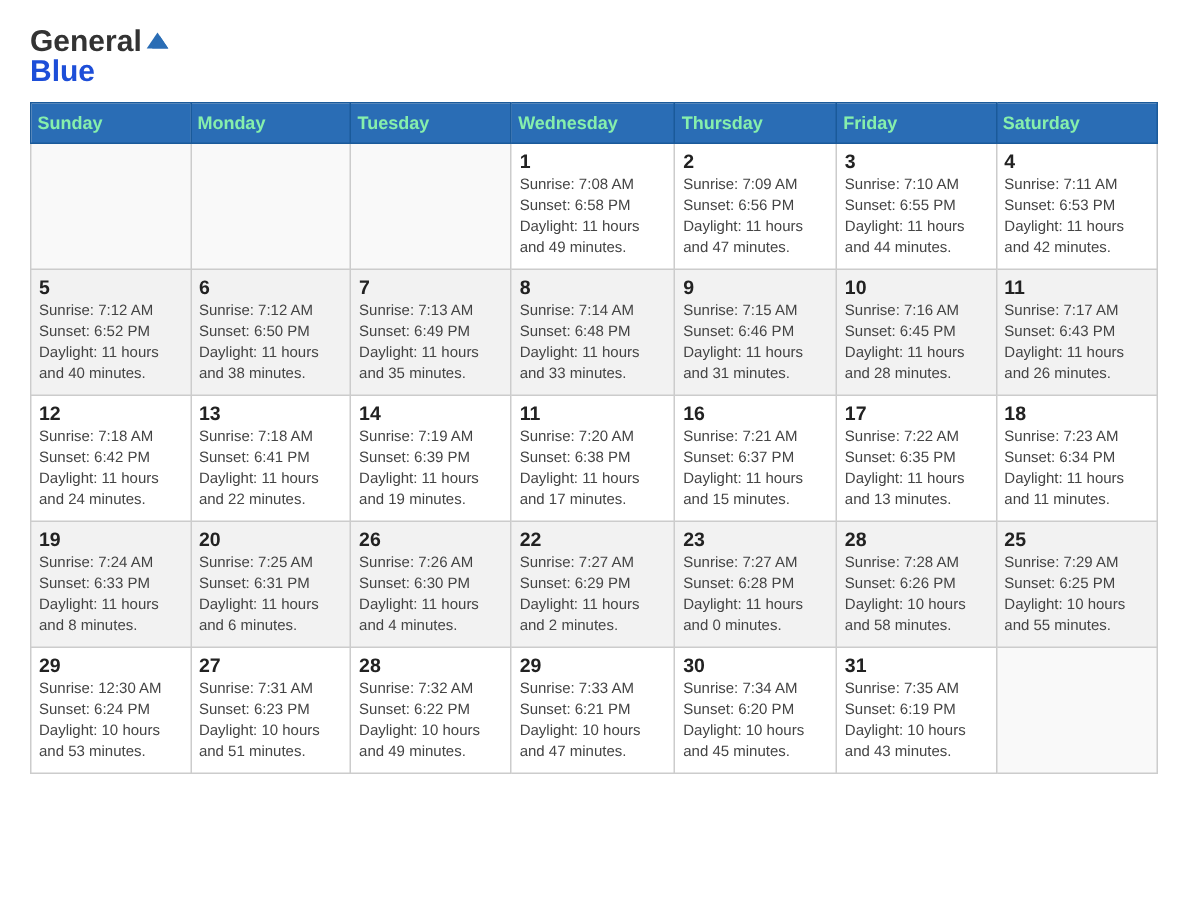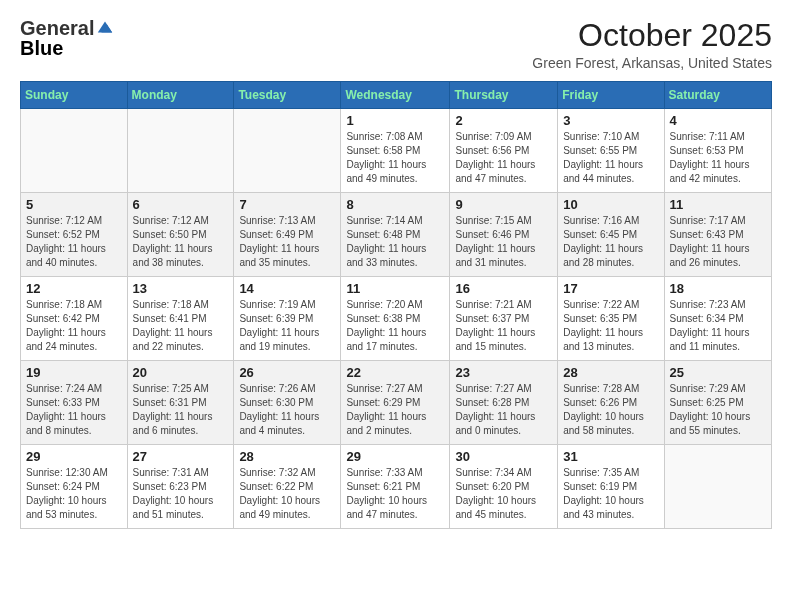--- a/index.html
+++ b/index.html
@@ -106,25 +106,21 @@
 <div class="page">
   <div class="header">
     <div class="logo">
       <div class="logo-text">
         <span class="logo-general">General</span>
         <svg class="logo-icon" viewBox="0 0 20 20">
           <polygon points="2,16 10,4 18,16" fill="#2a6db5"></polygon>
           <polygon points="10,16 16,7 22,16" fill="#2a6db5" transform="translate(-4,0)"></polygon>
         </svg>
       </div>
-      <div style="font-size:20px;font-weight:bold;color:#000000;line-height:1;">Blue</div>
-    </div>
-    <div class="title-section">
-      <div class="month-title">October 2025</div>
-      <div class="location">Green Forest, Arkansas, United States</div>
+      <div style="font-size:20px;font-weight:bold;color:#1d4ed8;line-height:1;">Blue</div>
     </div>
   </div>
 
   <table class="calendar">
     <thead>
       <tr>
       <th>Sunday</th>
           <th>Monday</th>
           <th>Tuesday</th>
           <th>Wednesday</th>

